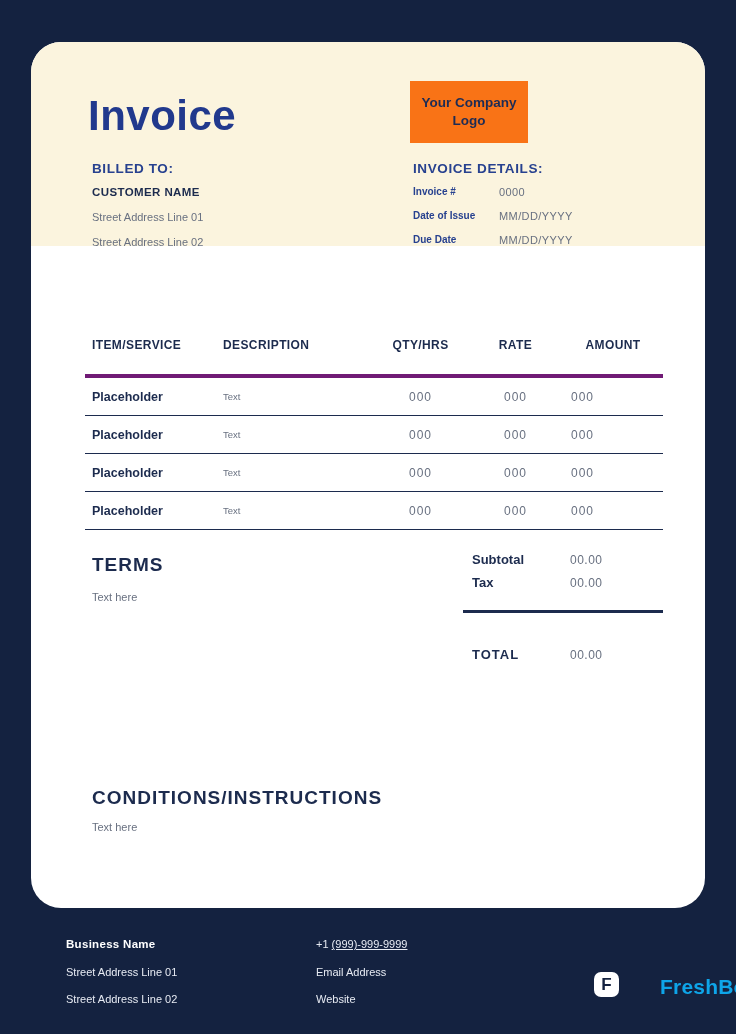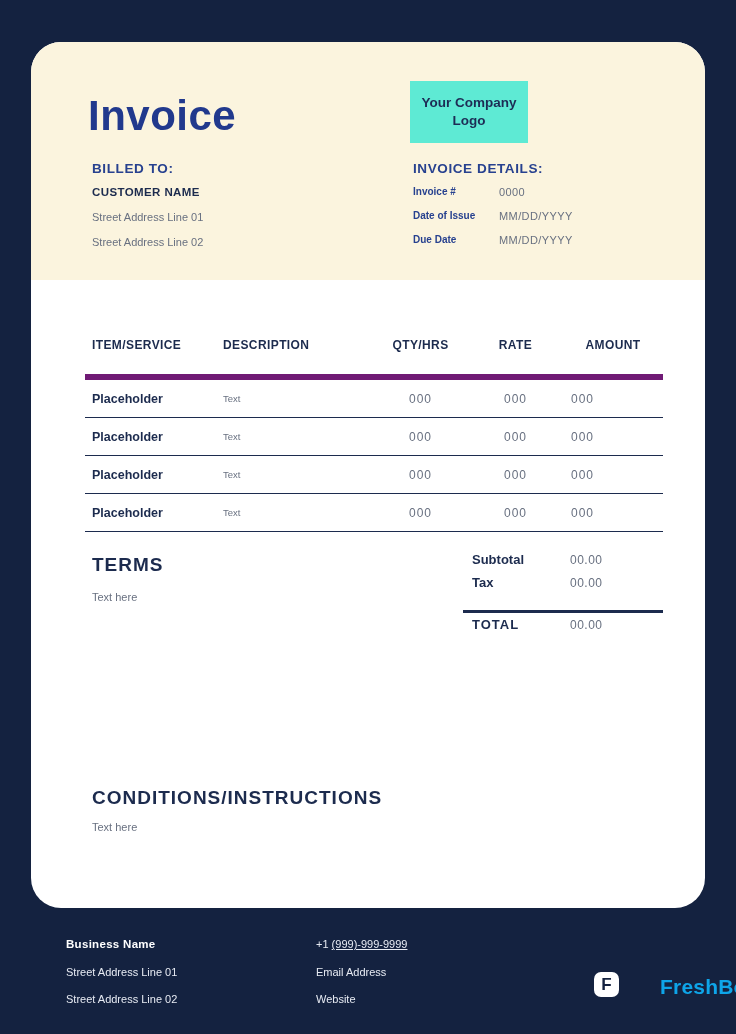--- a/index.html
+++ b/index.html
@@ -13,31 +13,31 @@
 
   
   .card {
     position: absolute; left: 31px; top: 42px;
     width: 674px; height: 866px;
     background: #ffffff; border-radius: 30px;
     overflow: hidden;
   }
   .card-header {
     position: absolute; left: 0; top: 0;
-    width: 100%; height: 238px;
+    width: 100%; height: 204px;
     background: #FBF4DE;
   }
   .invoice-title {
     position: absolute; left: 57px; top: 50px;
     font-size: 42px; font-weight: bold;
     color: #21398D; letter-spacing: 0.5px;
   }
   .logo-box {
     position: absolute; left: 379px; top: 39px;
-    width: 118px; height: 62px; background: #5eead4;
+    width: 118px; height: 62px; background: #f97316;
     display: flex; flex-direction: column; align-items: center; justify-content: center;
     text-align: center; color: #1D2C55;
     font-weight: bold; font-size: 13.5px; line-height: 1.35;
   }
   .section-heading {
     position: absolute;
     color: #27418F; font-weight: bold; font-size: 13.5px; letter-spacing: 0.6px;
   }
   .billed-heading  { left: 61px;  top: 119px; }
   .details-heading { left: 382px; top: 119px; }
@@ -61,21 +61,21 @@
   
   .items-table { position: absolute; left: 54px; top: 296px; width: 578px; }
   .thead, .trow {
     display: grid;
     grid-template-columns: 138px 150px 95px 95px 100px;
     align-items: center;
   }
   .thead {
     font-size: 12px; font-weight: bold; color: #1C2B4E; letter-spacing: 0.4px;
     padding-bottom: 22px;
-    border-bottom: 6px solid #701a75;
+    border-bottom: 4px solid #701a75;
   }
   .trow { height: 37px; border-bottom: 1.5px solid #1C2B4E; }
   .c1 { padding-left: 7px; text-align: left; }
   .c2 { text-align: left; }
   .c3, .c4, .c5 { text-align: center; }
   .trow .c1 { font-size: 12.5px; font-weight: bold; color: #1C2B4E; }
   .trow .c2 { font-size: 9.5px; color: #687080; }
   .trow .c3, .trow .c4 { font-size: 12px; color: #687080; letter-spacing: 1px; }
   .trow .c5 { font-size: 12px; color: #687080; letter-spacing: 1px; text-align: left; padding-left: 8px; }
 
@@ -95,21 +95,21 @@
 
   
   .totals { position: absolute; left: 432px; top: 506px; width: 200px; }
   .totals-row {
     display: grid; grid-template-columns: 107px auto;
     height: 23px; align-items: center;
   }
   .totals-label { padding-left: 9px; font-size: 13px; font-weight: bold; color: #1C2B4E; }
   .totals-value { font-size: 12px; color: #687080; letter-spacing: 0.5px; }
   .totals-divider { margin-top: 16px; height: 3px; background: #1C2B4E; }
-  .total-row { margin-top: 0; }
+  .total-row { margin-top: 30px; }
   .total-label { padding-left: 9px; font-size: 13px; font-weight: bold; color: #1C2B4E; letter-spacing: 1px; }
 
   
   .footer-text { position: absolute; font-size: 11px; color: #E7EBF3; }
   .fbold { font-weight: bold; color: #ffffff; letter-spacing: 0.3px; font-size: 11.5px; }
   .fc1 { left: 66px; }  .fc2 { left: 316px; }
   .fr0 { top: 938px; } .fr1 { top: 966px; } .fr2 { top: 993px; }
   .phone-number { text-decoration: underline; }
 
   .brand-icon {

